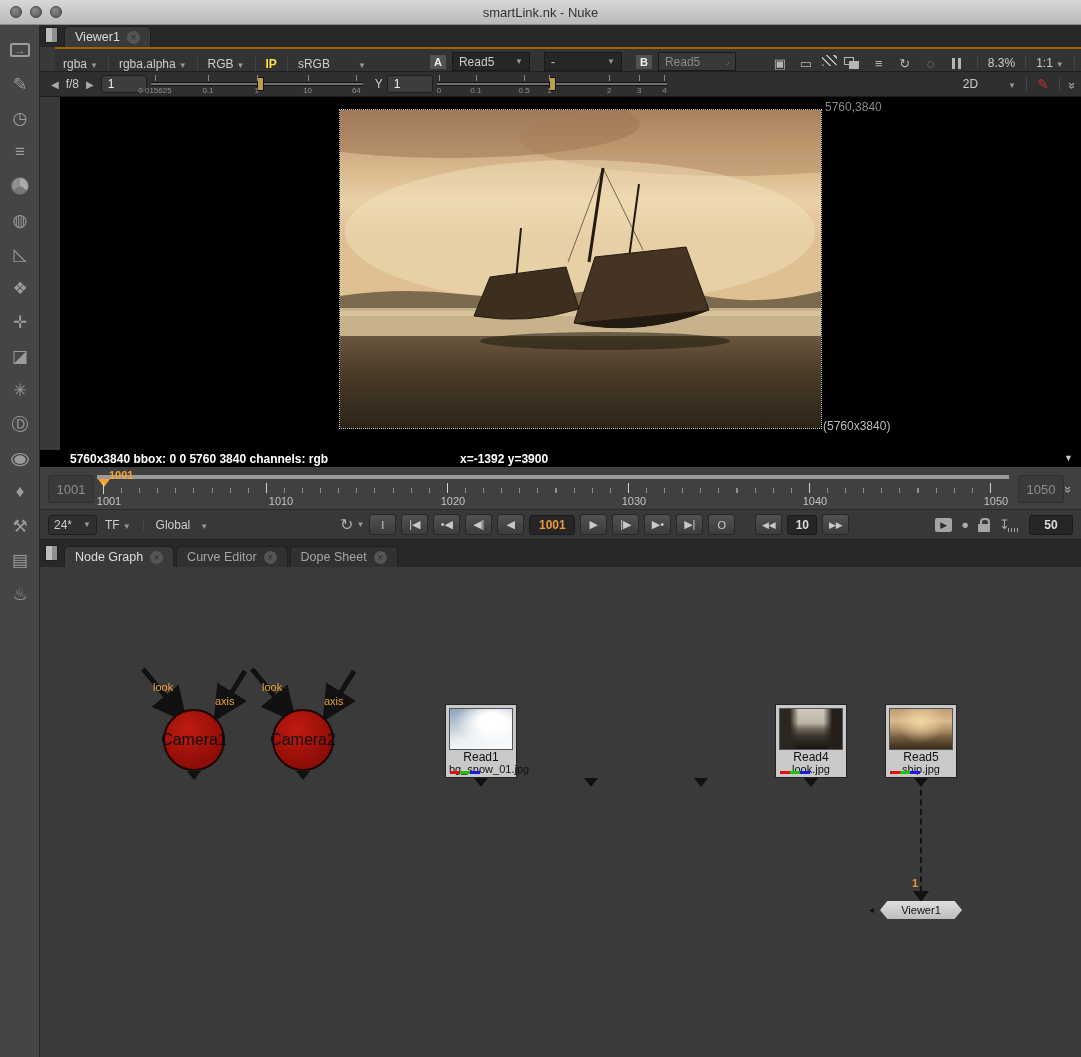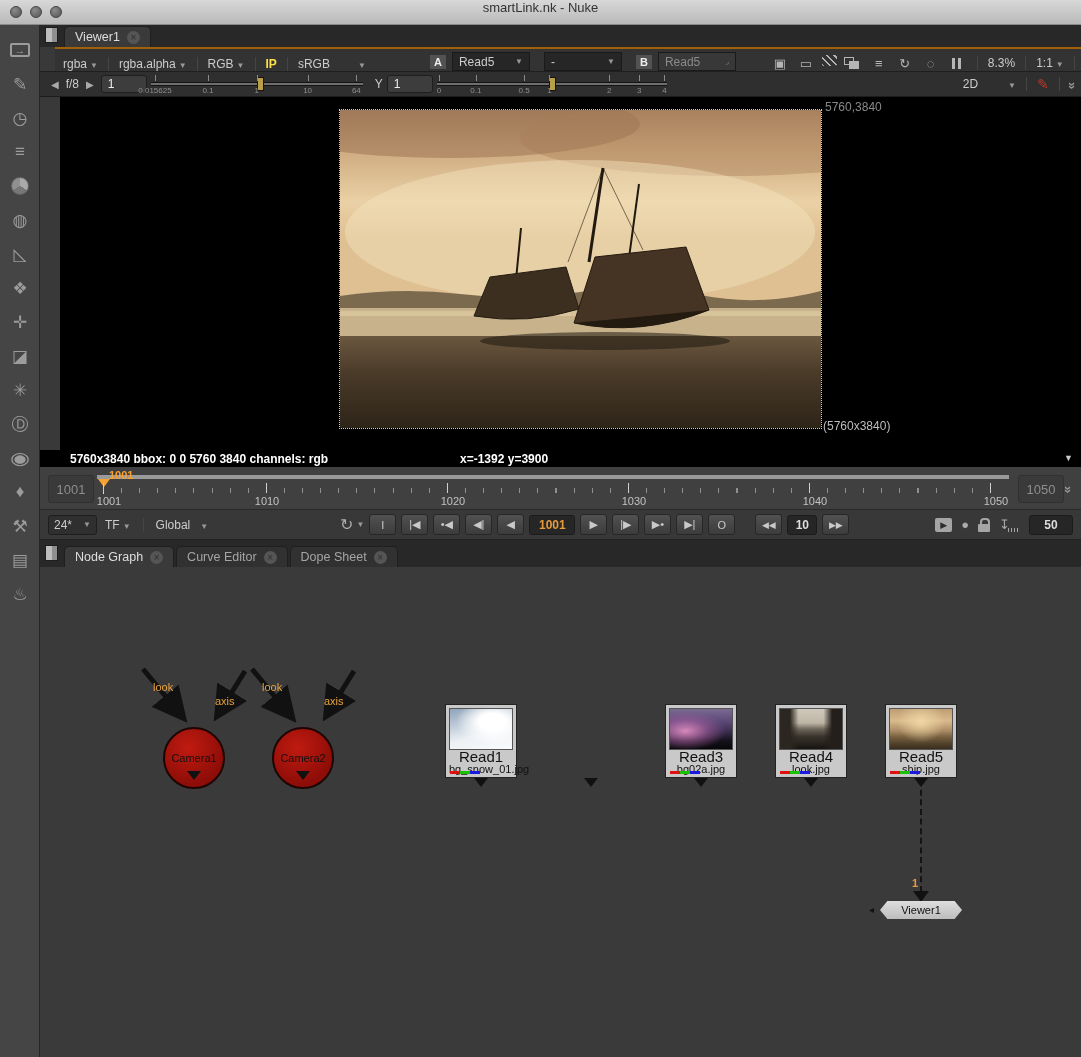--- a/index.html
+++ b/index.html
@@ -2,21 +2,21 @@
 <html><head>
 <meta charset="utf-8">
 <style>
   html,body{margin:0;padding:0;background:#222;}
   *{box-sizing:border-box;font-family:"Liberation Sans",sans-serif;}
   #window{position:relative;width:1081px;height:1057px;background:#393939;overflow:hidden;}
 
   
   .titlebar{position:absolute;left:0;top:0;width:100%;height:25px;
     background:linear-gradient(180deg,#d8d8d8,#b9b9b9);border-bottom:1px solid #8a8a8a;
-    display:flex;justify-content:center;}
+    display:flex;align-items:center;justify-content:center;}
   .traffic{position:absolute;left:10px;top:6px;display:flex;gap:8px;}
   .tl{width:12px;height:12px;border-radius:50%;background:radial-gradient(circle at 35% 30%,#8a8a8a,#555);border:1px solid #444;}
   .win-title{font-size:13px;color:#333;}
 
   
   .sidebar{position:absolute;left:0;top:25px;width:40px;bottom:0;background:#454545;border-right:1px solid #262626;padding-top:8px;}
   .sb-icon{width:40px;height:34px;display:flex;align-items:center;justify-content:center;color:#9c9c9c;font-size:17px;}
   .sb-icon .box-arrow{display:flex;align-items:center;justify-content:center;width:20px;height:14px;border:2px solid #9c9c9c;border-radius:2px;font-size:11px;font-weight:bold;color:#9c9c9c;}
   .sb-icon .pie{width:18px;height:18px;border-radius:50%;background:conic-gradient(#aaa 0 120deg,#777 120deg 240deg,#909090 240deg 360deg);border:1px solid #666;}
   .sb-icon.k-eye{transform:scaleX(1.35);}
@@ -94,30 +94,30 @@
   .ico-lock{position:relative;width:12px;height:14px;}
   .ico-lock:before{content:"";position:absolute;left:2px;top:0;width:6px;height:7px;border:2px solid #a5a5a5;border-bottom:none;border-radius:4px 4px 0 0;}
   .ico-lock:after{content:"";position:absolute;left:0;top:6px;width:12px;height:8px;background:#a5a5a5;border-radius:1px;}
   .comb{display:inline-block;width:11px;height:4px;background:repeating-linear-gradient(90deg,#a5a5a5 0 1px,transparent 1px 3px);margin-left:-2px;align-self:flex-end;}
 
   
   .ng-tabbar{position:absolute;left:0;top:515px;width:100%;height:27px;background:#282828;display:flex;align-items:flex-end;}
   .nodegraph{position:absolute;left:0;top:542px;width:100%;bottom:0;background:#3a3a3a;}
 
   .cam-group{position:absolute;width:140px;height:130px;}
-  .cam-circle{position:absolute;left:38px;top:60px;width:62px;height:62px;border-radius:50%;
+  .cam-circle{position:absolute;left:38px;top:42px;width:62px;height:62px;border-radius:50%;
     background:radial-gradient(circle at 40% 32%,#c01b10,#8e0d08 70%);border:2px solid #1d0503;
-    display:flex;align-items:center;justify-content:center;color:#111;font-size:11px;}
+    display:flex;align-items:center;justify-content:center;color:#111;font-size:16px;}
   .cam-arrows{position:absolute;left:0;top:0;width:140px;height:60px;}
   .cam-lab{position:absolute;color:#e8a23c;font-size:11px;}
   .out-tri{position:absolute;width:0;height:0;border-left:7px solid transparent;border-right:7px solid transparent;border-top:9px solid #111;}
 
   .read-node{position:absolute;width:72px;height:74px;background:#c9c9c9;border:1px solid #232323;padding:3px;}
   .read-thumb{width:64px;height:42px;border:1px solid #555;}
-  .read-name{font-size:15px;color:#111;text-align:center;line-height:12px;margin-top:1px;}
+  .read-name{font-size:12px;color:#111;text-align:center;line-height:12px;margin-top:1px;}
   .read-file{font-size:11px;color:#111;text-align:center;line-height:12px;white-space:nowrap;}
   .rgb-bars{position:absolute;left:4px;bottom:3px;display:flex;}
   .rgb-bars i{width:10px;height:3px;}
   .thumb-1{background:radial-gradient(ellipse at 68% 32%,#fff 0 22%,rgba(255,255,255,0) 60%),linear-gradient(165deg,#8fa3ba 0%,#c3cfdb 35%,#ecf0f4 60%,#fafbfc 100%);}
   .thumb-2{background:linear-gradient(180deg,#2e6068 0%,#27525a 40%,#1f464c 55%,#7a5530 70%,#55381d 80%,#2d2011 100%);}
   .thumb-3{background:radial-gradient(ellipse at 25% 55%,rgba(242,152,205,.85) 0,rgba(176,98,168,.5) 35%,rgba(0,0,0,0) 62%),linear-gradient(180deg,#7a6a92 0%,#5d4a78 30%,#3c2f52 55%,#16131e 78%,#070708 100%);}
   .thumb-4{background:linear-gradient(90deg,#2b2620 0 16%,rgba(0,0,0,0) 30% 70%,#241f1a 84% 100%),linear-gradient(180deg,#cfc9bd 0%,#beb5a5 35%,#6e675c 50%,#3a352d 68%,#171410 100%);}
   .thumb-5{background:radial-gradient(ellipse at 50% 32%,rgba(246,222,170,.8) 0,rgba(0,0,0,0) 55%),linear-gradient(180deg,#bf9d74 0%,#d9ba8c 30%,#a98a64 55%,#77603f 70%,#4f3f29 88%,#3a2e1e 100%);}
 
   .conn-dotted{position:absolute;left:880px;top:213px;height:112px;border-left:2px dashed #141414;}
@@ -338,21 +338,21 @@
       <div class="frame-box" style="left:8px;top:8px">1001</div>
       <div class="ruler" id="ruler">
         <div class="range-bar"></div>
         <div class="ticks-strip"></div>
         <div class="playhead-tri" style="left:1px"></div>
         <div class="playhead-line" style="left:6px"></div>
         <div class="ph-label" style="left:12px">1001</div>
       <span class="maj" style="left: 6px;"></span>
           <span class="flab" style="left: 12px;">1001</span>
           <span class="maj" style="left: 168.9px;"></span>
-          <span class="flab" style="left: 170px;">1010</span>
+          <span class="flab" style="left: 184px;">1010</span>
           <span class="maj" style="left: 349.9px;"></span>
           <span class="flab" style="left: 355.9px;">1020</span>
           <span class="maj" style="left: 530.9px;"></span>
           <span class="flab" style="left: 536.9px;">1030</span>
           <span class="maj" style="left: 711.9px;"></span>
           <span class="flab" style="left: 717.9px;">1040</span>
           <span class="maj" style="left: 892.9px;"></span>
           <span class="flab" style="left: 898.9px;">1050</span>
         </div>
       <div class="frame-box" style="left:978px;top:8px">1050</div>
@@ -457,30 +457,20 @@
           <div class="read-name">Read1</div>
           <div class="read-file">bg_snow_01.jpg</div>
           <span class="rgb-bars">
             <i style="background: rgb(224, 16, 16);"></i>
             <i style="background: rgb(24, 196, 0);"></i>
             <i style="background: rgb(26, 26, 224);"></i>
           </span>
         </div>
         <span class="out-tri" style="left: 544px; top: 211px;"></span>
         <span class="out-tri" style="left: 654px; top: 211px;"></span>
-        <div class="read-node" style="left: 625px; top: 137px;">
-          <div class="read-thumb thumb-3"></div>
-          <div class="read-name">Read3</div>
-          <div class="read-file">bg02a.jpg</div>
-          <span class="rgb-bars">
-            <i style="background: rgb(224, 16, 16);"></i>
-            <i style="background: rgb(24, 196, 0);"></i>
-            <i style="background: rgb(26, 26, 224);"></i>
-          </span>
-        </div>
         <span class="out-tri" style="left: 764px; top: 211px;"></span>
         <div class="read-node" style="left: 735px; top: 137px;">
           <div class="read-thumb thumb-4"></div>
           <div class="read-name">Read4</div>
           <div class="read-file">look.jpg</div>
           <span class="rgb-bars">
             <i style="background: rgb(224, 16, 16);"></i>
             <i style="background: rgb(24, 196, 0);"></i>
             <i style="background: rgb(26, 26, 224);"></i>
           </span>

